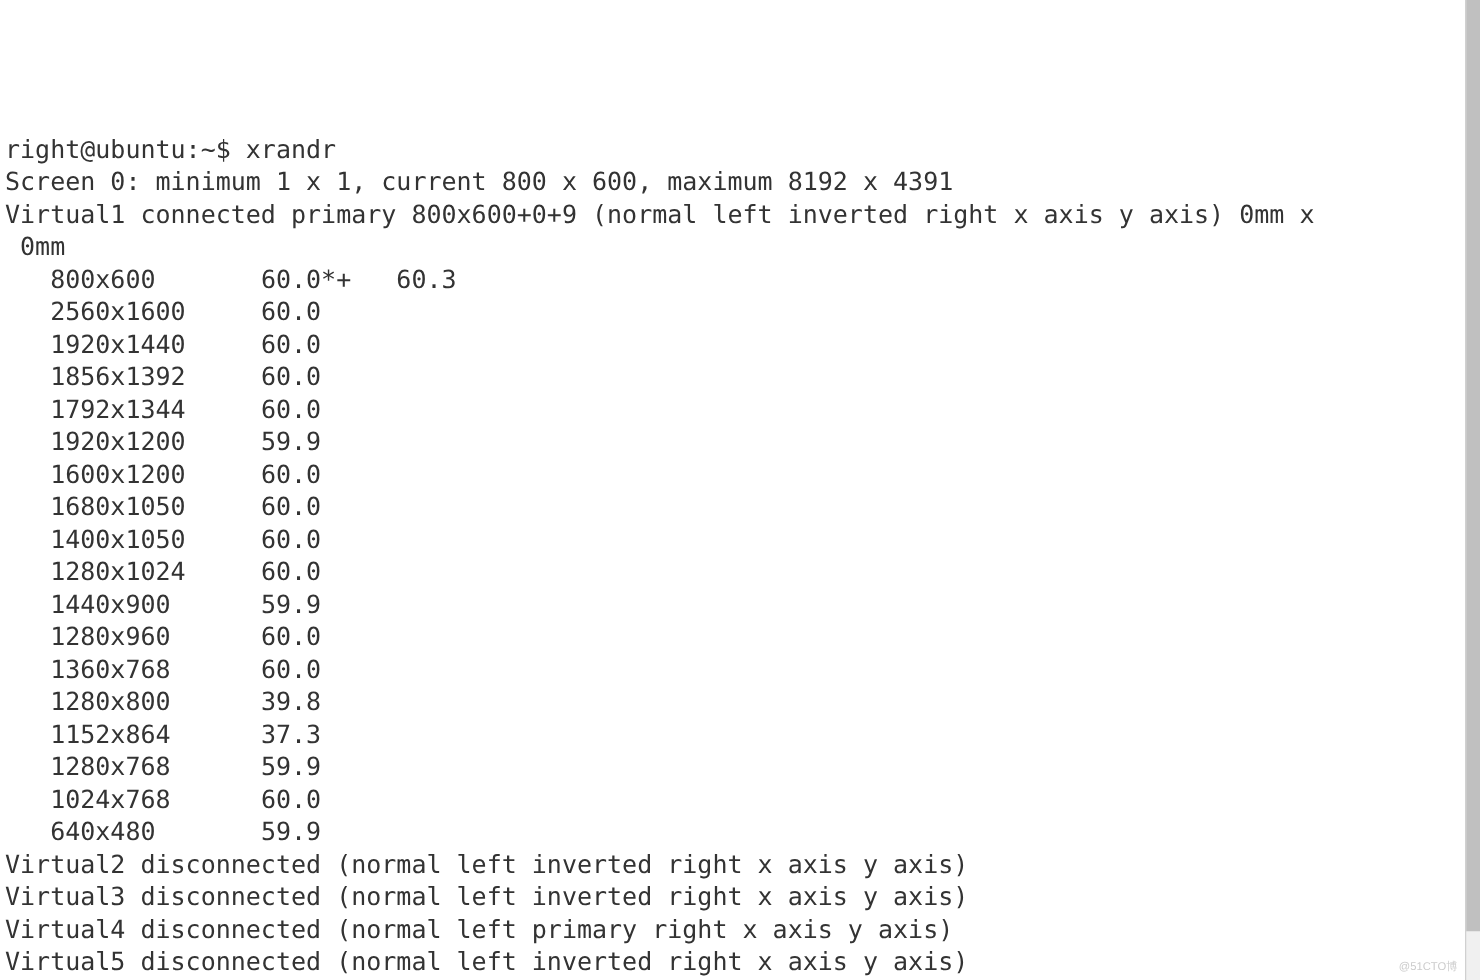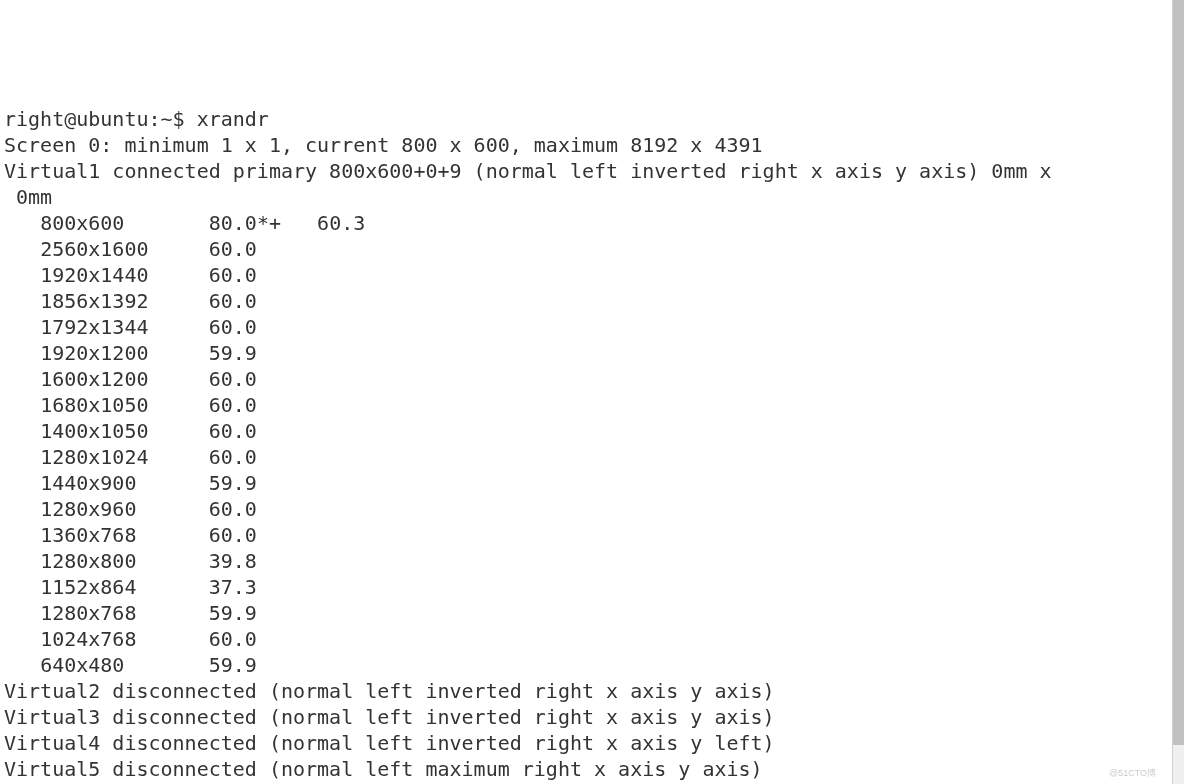--- a/index.html
+++ b/index.html
@@ -35,59 +35,59 @@
     .scrollbar-thumb {
       position: absolute;
       top: 0;
       left: 0;
       width: 100%;
       height: 95%;
       background: #c0c0c0;
     }
     .watermark {
       position: absolute;
-      right: 28px;
+      right: 18px;
       bottom: 4px;
       font-size: 9px;
       color: #cccccc;
       font-family: sans-serif;
       text-align: center;
     }
   </style>
 </head>
 <body>
 
 
 
 <div class="terminal"><span>right@ubuntu:~$ xrandr</span>
 <span>Screen 0: minimum 1 x 1, current 800 x 600, maximum 8192 x 4391</span>
 <span>Virtual1 connected primary 800x600+0+9 (normal left inverted right x axis y axis) 0mm x</span>
 <span> 0mm</span>
-<span>   <span>800x600</span>       <span>80.0*+   60.3</span></span>
+<span>   <span>800x600</span>       <span>60.0*+   60.3</span></span>
 <span>   <span>2560x1600</span>     <span>60.0</span></span>
 <span>   <span>1920x1440</span>     <span>60.0</span></span>
 <span>   <span>1856x1392</span>     <span>60.0</span></span>
 <span>   <span>1792x1344</span>     <span>60.0</span></span>
 <span>   <span>1920x1200</span>     <span>59.9</span></span>
 <span>   <span>1600x1200</span>     <span>60.0</span></span>
 <span>   <span>1680x1050</span>     <span>60.0</span></span>
 <span>   <span>1400x1050</span>     <span>60.0</span></span>
 <span>   <span>1280x1024</span>     <span>60.0</span></span>
 <span>   <span>1440x900</span>      <span>59.9</span></span>
 <span>   <span>1280x960</span>      <span>60.0</span></span>
 <span>   <span>1360x768</span>      <span>60.0</span></span>
 <span>   <span>1280x800</span>      <span>39.8</span></span>
 <span>   <span>1152x864</span>      <span>37.3</span></span>
 <span>   <span>1280x768</span>      <span>59.9</span></span>
 <span>   <span>1024x768</span>      <span>60.0</span></span>
 <span>   <span>640x480</span>       <span>59.9</span></span>
 <span>Virtual2 disconnected (normal left inverted right x axis y axis)</span>
 <span>Virtual3 disconnected (normal left inverted right x axis y axis)</span>
-<span>Virtual4 disconnected (normal left inverted right x axis y left)</span>
-<span>Virtual5 disconnected (normal left maximum right x axis y axis)</span>
+<span>Virtual4 disconnected (normal left primary right x axis y axis)</span>
+<span>Virtual5 disconnected (normal left inverted right x axis y axis)</span>
 <span>Virtual6 disconnected (normal left inverted right x axis y axis)</span>
 
 </div>
 
 <div class="scrollbar">
   <div class="scrollbar-thumb"></div>
 </div>
 
 <div class="watermark">@51CTO博</div>
 

